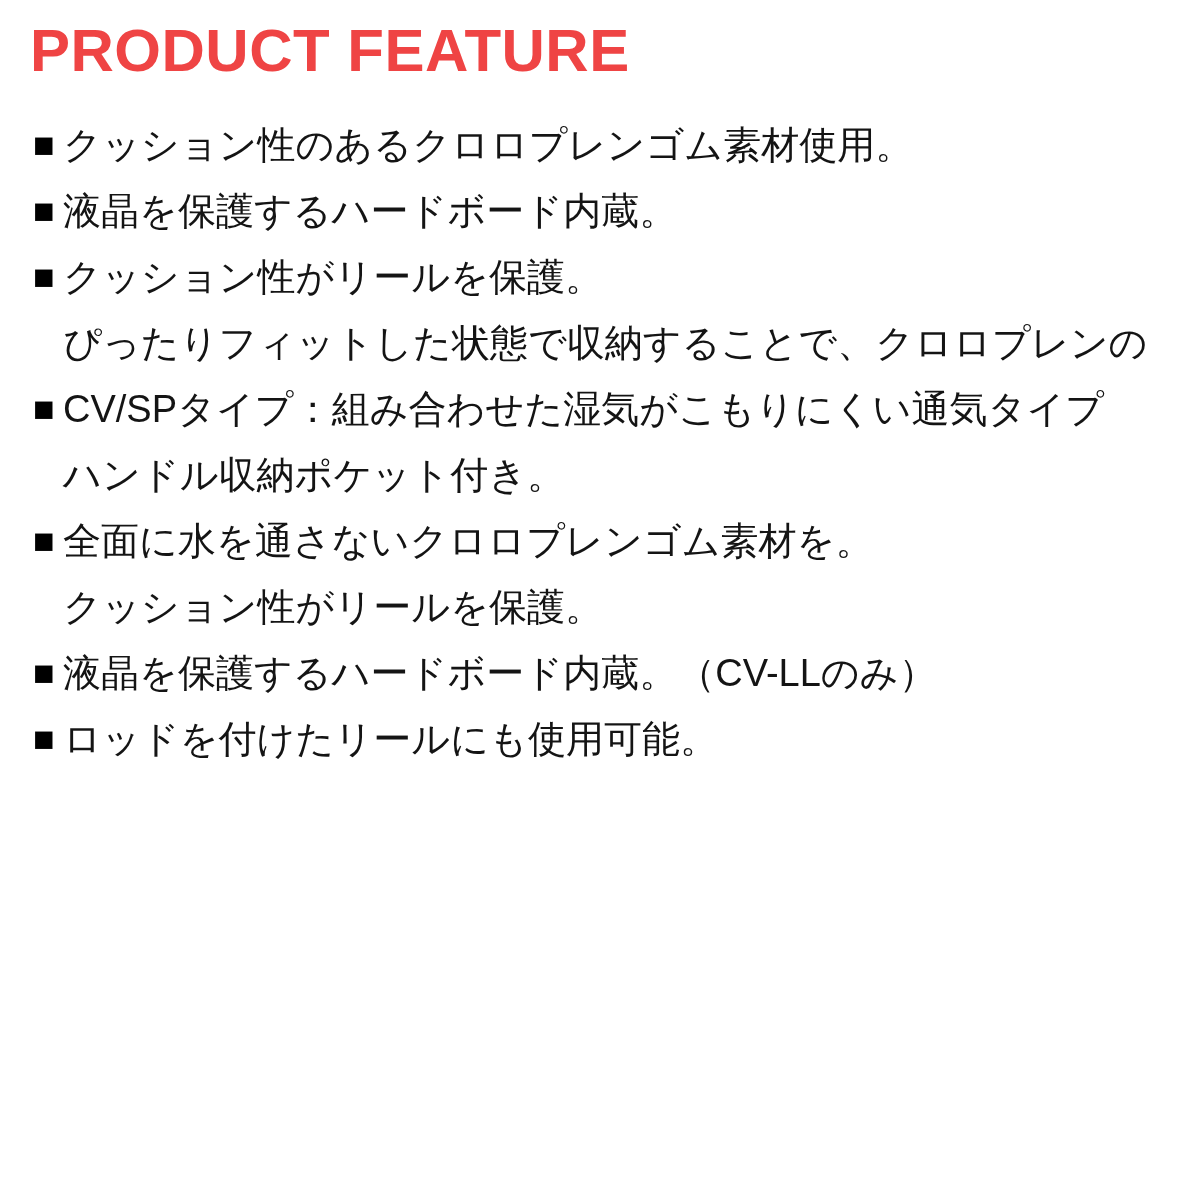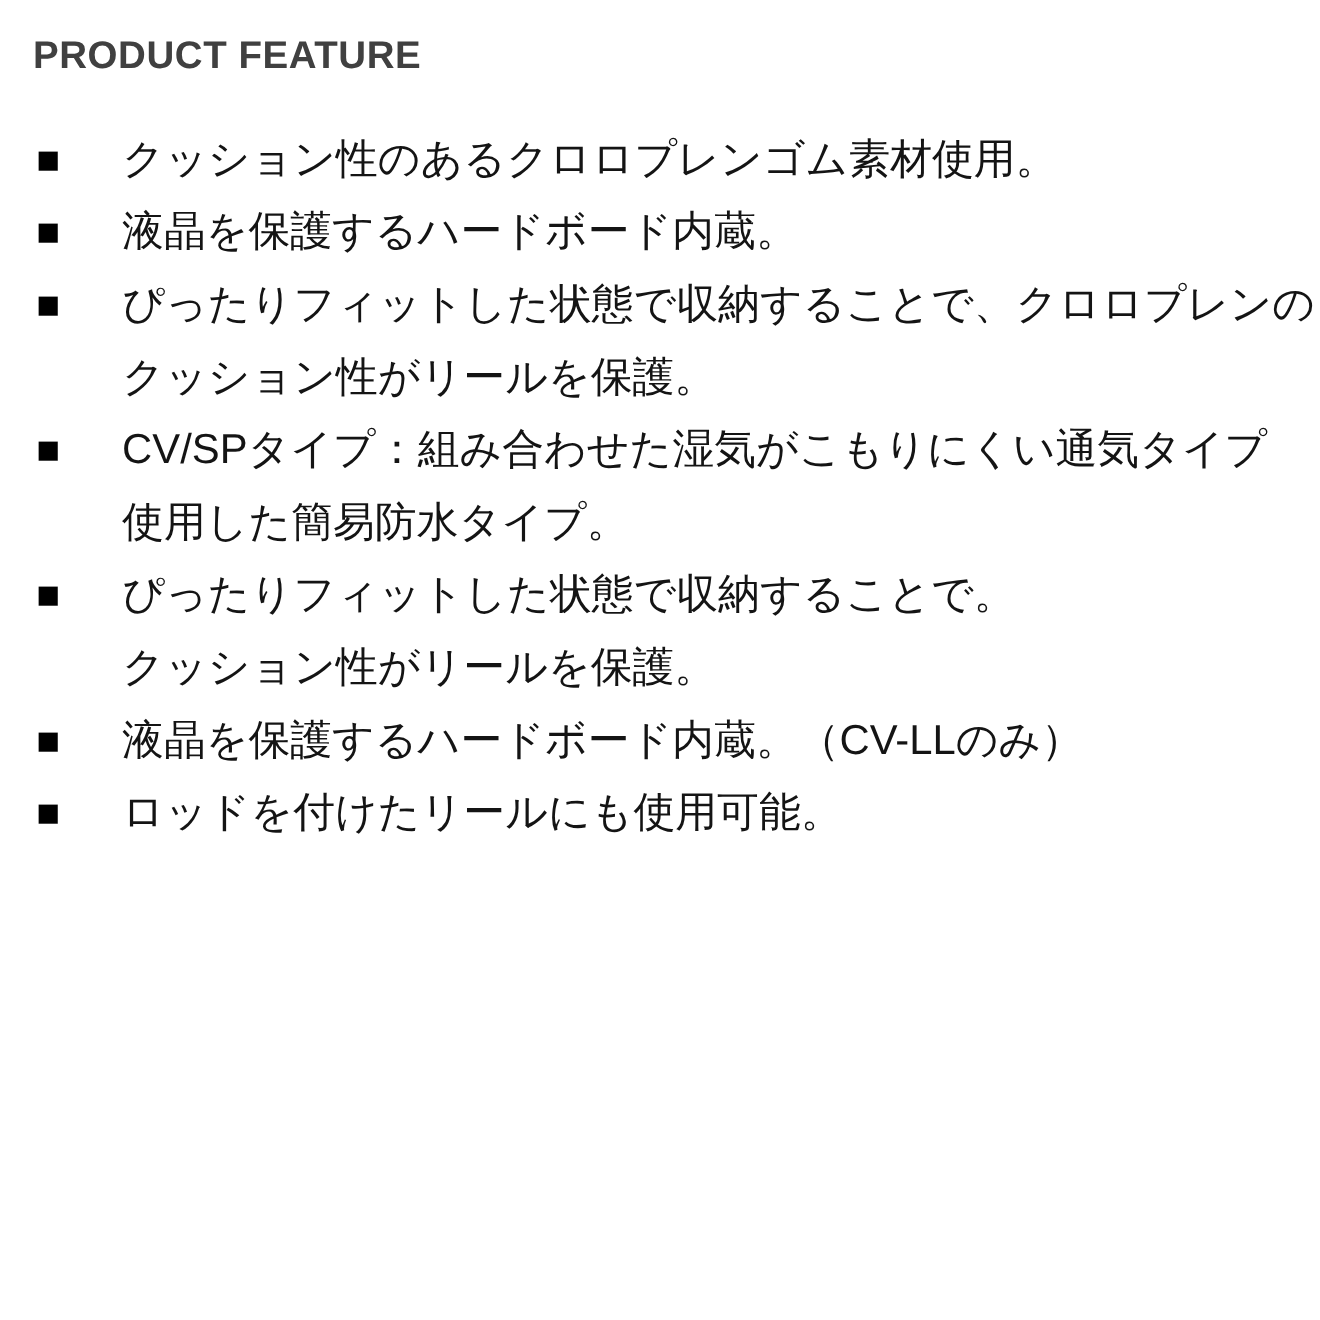--- a/index.html
+++ b/index.html
@@ -15,25 +15,25 @@
   }
   .page {
     position: relative;
     width: 1200px;
     height: 1200px;
     background: #ffffff;
     color: #141414;
   }
   .page-title {
     margin: 21px 0 0 30px;
-    font-size: 35px;
+    font-size: 60px;
     line-height: 60px;
     font-weight: bold;
     letter-spacing: 0.5px;
-    color: #404040;
+    color: #ef4444;
   }
   .feature-list {
     margin: 31px 30px 0 33px;
     font-size: 38px;
     line-height: 66px;
     color: #141414;
   }
   .feature-item {
     display: flex;
     align-items: flex-start;
@@ -45,21 +45,20 @@
     font-size: 36px;
     color: #000000;
   }
   .item-text {
     flex: 1 1 auto;
     min-width: 0;
   }
   .item-text .line {
     white-space: nowrap;
     line-height: 66px;
-    margin-left: 48px;
   }
 </style>
 </head>
 <body>
 
 <div class="page">
   <h1 class="page-title">PRODUCT FEATURE</h1>
 
   <div class="feature-list">
       <div class="feature-item">
@@ -70,35 +69,35 @@
       </div>
       <div class="feature-item">
         <span class="bullet">■</span>
         <div class="item-text">
           <div class="line">液晶を保護するハードボード内蔵。</div>
         </div>
       </div>
       <div class="feature-item">
         <span class="bullet">■</span>
         <div class="item-text">
+          <div class="line">クッション性がリールを保護。</div>
           <div class="line">ぴったりフィットした状態で収納することで、クロロプレンの</div>
-          <div class="line">クッション性がリールを保護。</div>
         </div>
       </div>
       <div class="feature-item">
         <span class="bullet">■</span>
         <div class="item-text">
           <div class="line">CV/SPタイプ：組み合わせた湿気がこもりにくい通気タイプ</div>
-          <div class="line">使用した簡易防水タイプ。</div>
+          <div class="line">ハンドル収納ポケット付き。</div>
         </div>
       </div>
       <div class="feature-item">
         <span class="bullet">■</span>
         <div class="item-text">
-          <div class="line">ぴったりフィットした状態で収納することで。</div>
+          <div class="line">全面に水を通さないクロロプレンゴム素材を。</div>
           <div class="line">クッション性がリールを保護。</div>
         </div>
       </div>
       <div class="feature-item">
         <span class="bullet">■</span>
         <div class="item-text">
           <div class="line">液晶を保護するハードボード内蔵。（CV-LLのみ）</div>
         </div>
       </div>
       <div class="feature-item">

